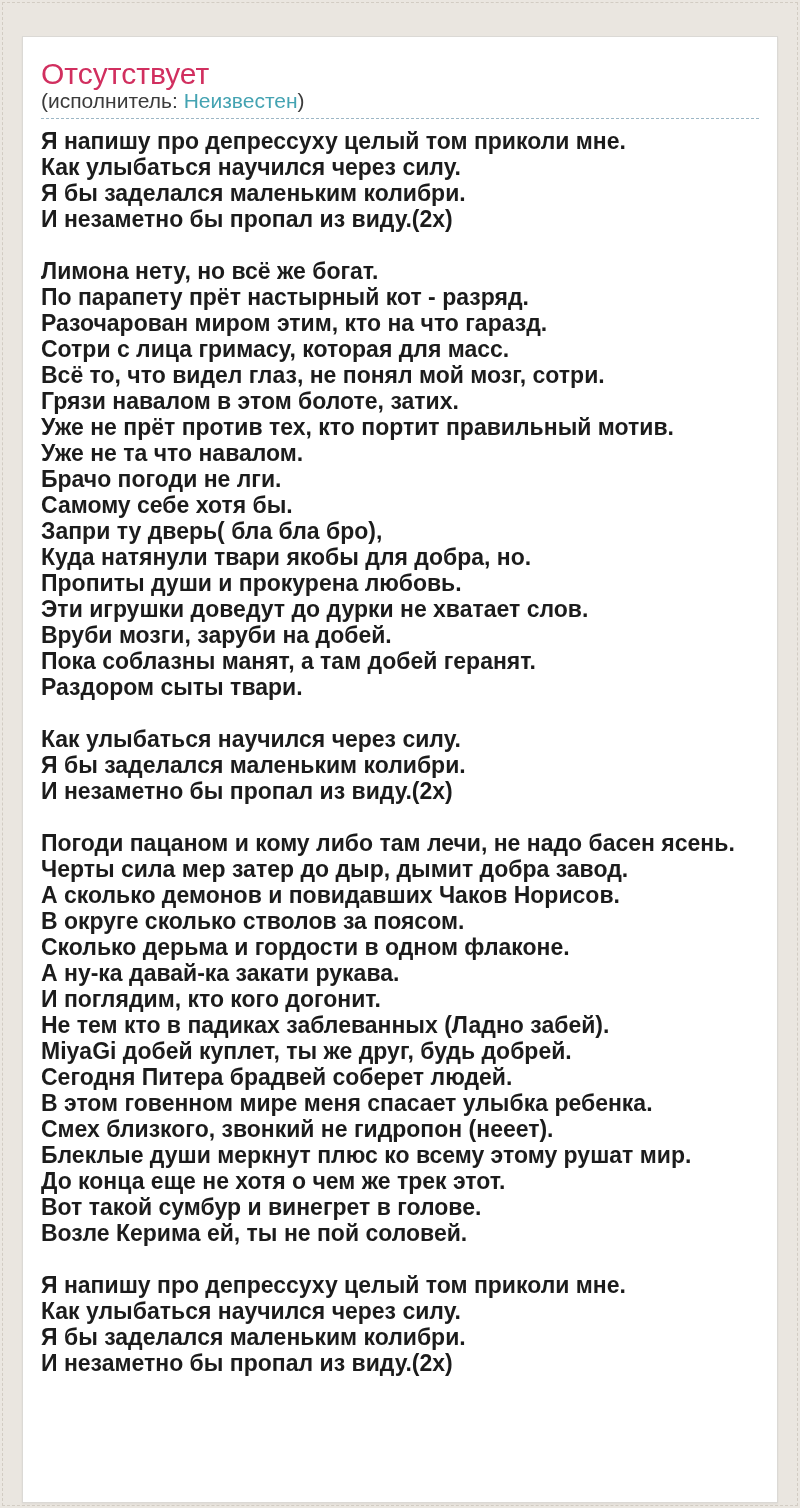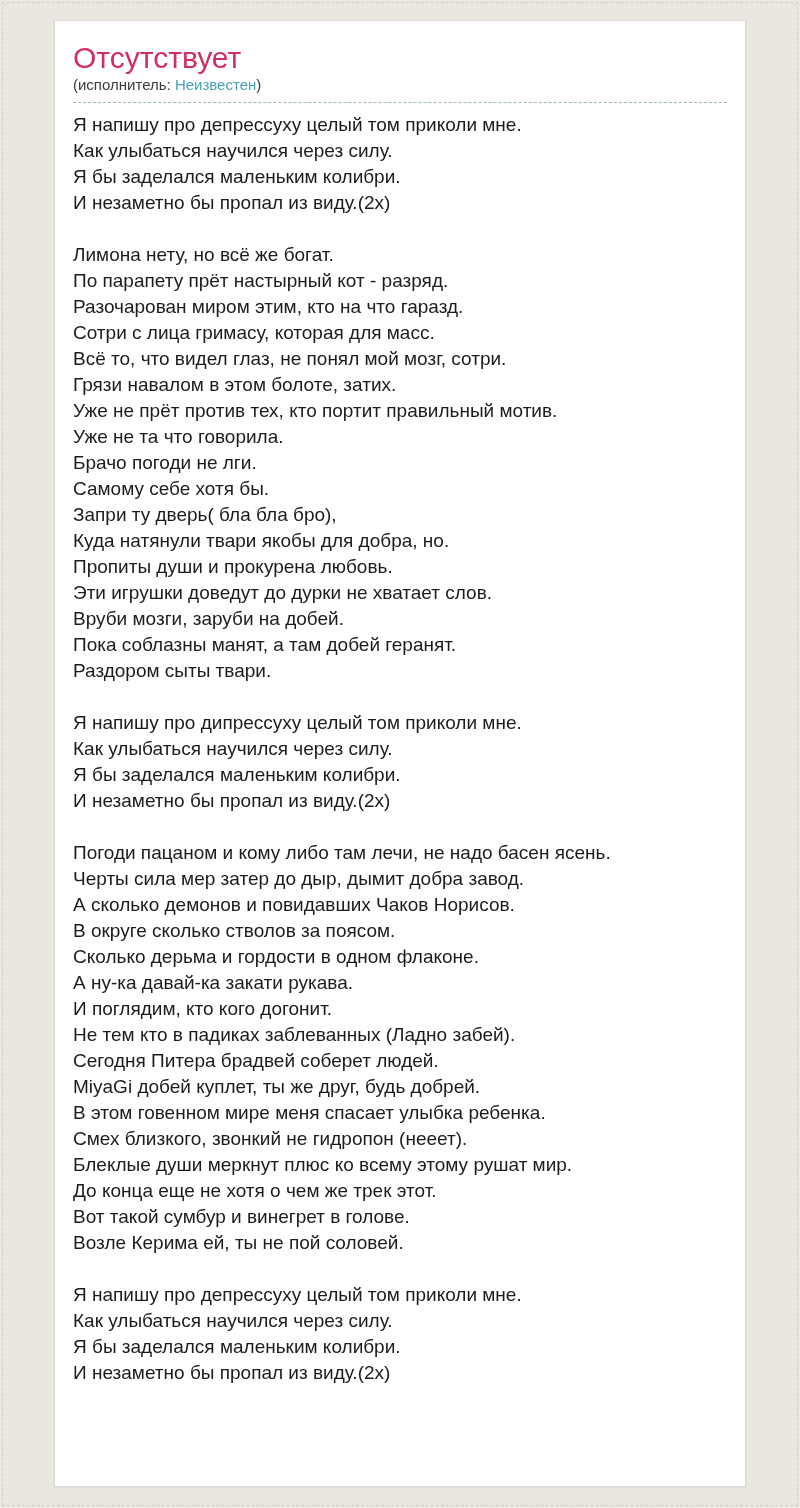--- a/index.html
+++ b/index.html
@@ -25,52 +25,53 @@
     overflow:hidden;
   }
   .page-border{
     position:absolute;
     left:2px;top:2px;right:2px;bottom:2px;
     border:1px dashed #d2ccc3;
     pointer-events:none;
   }
   .card{
     position:relative;
-    width:692px;
-    margin:20px auto 0 auto;
+    width:756px;
+    margin:36px auto 0 auto;
     min-height:1467px;
     background:var(--card-bg);
     border:1px solid #dbd9d5;
     box-shadow:0 1px 2px rgba(0,0,0,0.05);
     padding:20px 18px 24px 18px;
   }
   .song-title{
     font-size:30px;
     line-height:33px;
     font-weight:normal;
     color:var(--title-color);
     letter-spacing:0;
   }
   .artist-line{
-    font-size:15px;
+    font-size:21px;
     line-height:21px;
     color:#3b3b3b;
     padding-bottom:7px;
     border-bottom:1px dashed var(--divider-color);
   }
   .artist-link{
     color:var(--link-color);
     text-decoration:none;
     cursor:pointer;
   }
   .lyrics{
     margin-top:9px;
-    font-size:19px;
+    font-size:23px;
     line-height:26px;
     color:var(--text-color);
+    font-weight:bold;
   }
   .stanza{margin-bottom:26px;}
   .stanza:last-child{margin-bottom:0;}
   .line{white-space:pre-wrap;}
 </style>
 </head>
 <body>
 
 <div class="page-border"></div>
 
@@ -85,48 +86,47 @@
         <div class="line">И незаметно бы пропал из виду.(2x)</div>
       </div>
       <div class="stanza">
         <div class="line">Лимона нету, но всё же богат.</div>
         <div class="line">По парапету прёт настырный кот - разряд.</div>
         <div class="line">Разочарован миром этим, кто на что гаразд.</div>
         <div class="line">Сотри с лица гримасу, которая для масс.</div>
         <div class="line">Всё то, что видел глаз, не понял мой мозг, сотри.</div>
         <div class="line">Грязи навалом в этом болоте, затих.</div>
         <div class="line">Уже не прёт против тех, кто портит правильный мотив.</div>
-        <div class="line">Уже не та что говорила.</div>
+        <div class="line">Уже не та что навалом.</div>
         <div class="line">Брачо погоди не лги.</div>
         <div class="line">Самому себе хотя бы.</div>
         <div class="line">Запри ту дверь( бла бла бро),</div>
         <div class="line">Куда натянули твари якобы для добра, но.</div>
         <div class="line">Пропиты души и прокурена любовь.</div>
         <div class="line">Эти игрушки доведут до дурки не хватает слов.</div>
         <div class="line">Вруби мозги, заруби на добей.</div>
         <div class="line">Пока соблазны манят, а там добей геранят.</div>
         <div class="line">Раздором сыты твари.</div>
       </div>
       <div class="stanza">
-        <div class="line">Я напишу про дипрессуху целый том приколи мне.</div>
         <div class="line">Как улыбаться научился через силу.</div>
         <div class="line">Я бы заделался маленьким колибри.</div>
         <div class="line">И незаметно бы пропал из виду.(2x)</div>
       </div>
       <div class="stanza">
         <div class="line">Погоди пацаном и кому либо там лечи, не надо басен ясень.</div>
         <div class="line">Черты сила мер затер до дыр, дымит добра завод.</div>
         <div class="line">А сколько демонов и повидавших Чаков Норисов.</div>
         <div class="line">В округе сколько стволов за поясом.</div>
         <div class="line">Сколько дерьма и гордости в одном флаконе.</div>
         <div class="line">А ну-ка давай-ка закати рукава.</div>
         <div class="line">И поглядим, кто кого догонит.</div>
         <div class="line">Не тем кто в падиках заблеванных (Ладно забей).</div>
+        <div class="line">MiyaGi добей куплет, ты же друг, будь добрей.</div>
         <div class="line">Сегодня Питера брадвей соберет людей.</div>
-        <div class="line">MiyaGi добей куплет, ты же друг, будь добрей.</div>
         <div class="line">В этом говенном мире меня спасает улыбка ребенка.</div>
         <div class="line">Смех близкого, звонкий не гидропон (нееет).</div>
         <div class="line">Блеклые души меркнут плюс ко всему этому рушат мир.</div>
         <div class="line">До конца еще не хотя о чем же трек этот.</div>
         <div class="line">Вот такой сумбур и винегрет в голове.</div>
         <div class="line">Возле Керима ей, ты не пой соловей.</div>
       </div>
       <div class="stanza">
         <div class="line">Я напишу про депрессуху целый том приколи мне.</div>
         <div class="line">Как улыбаться научился через силу.</div>

